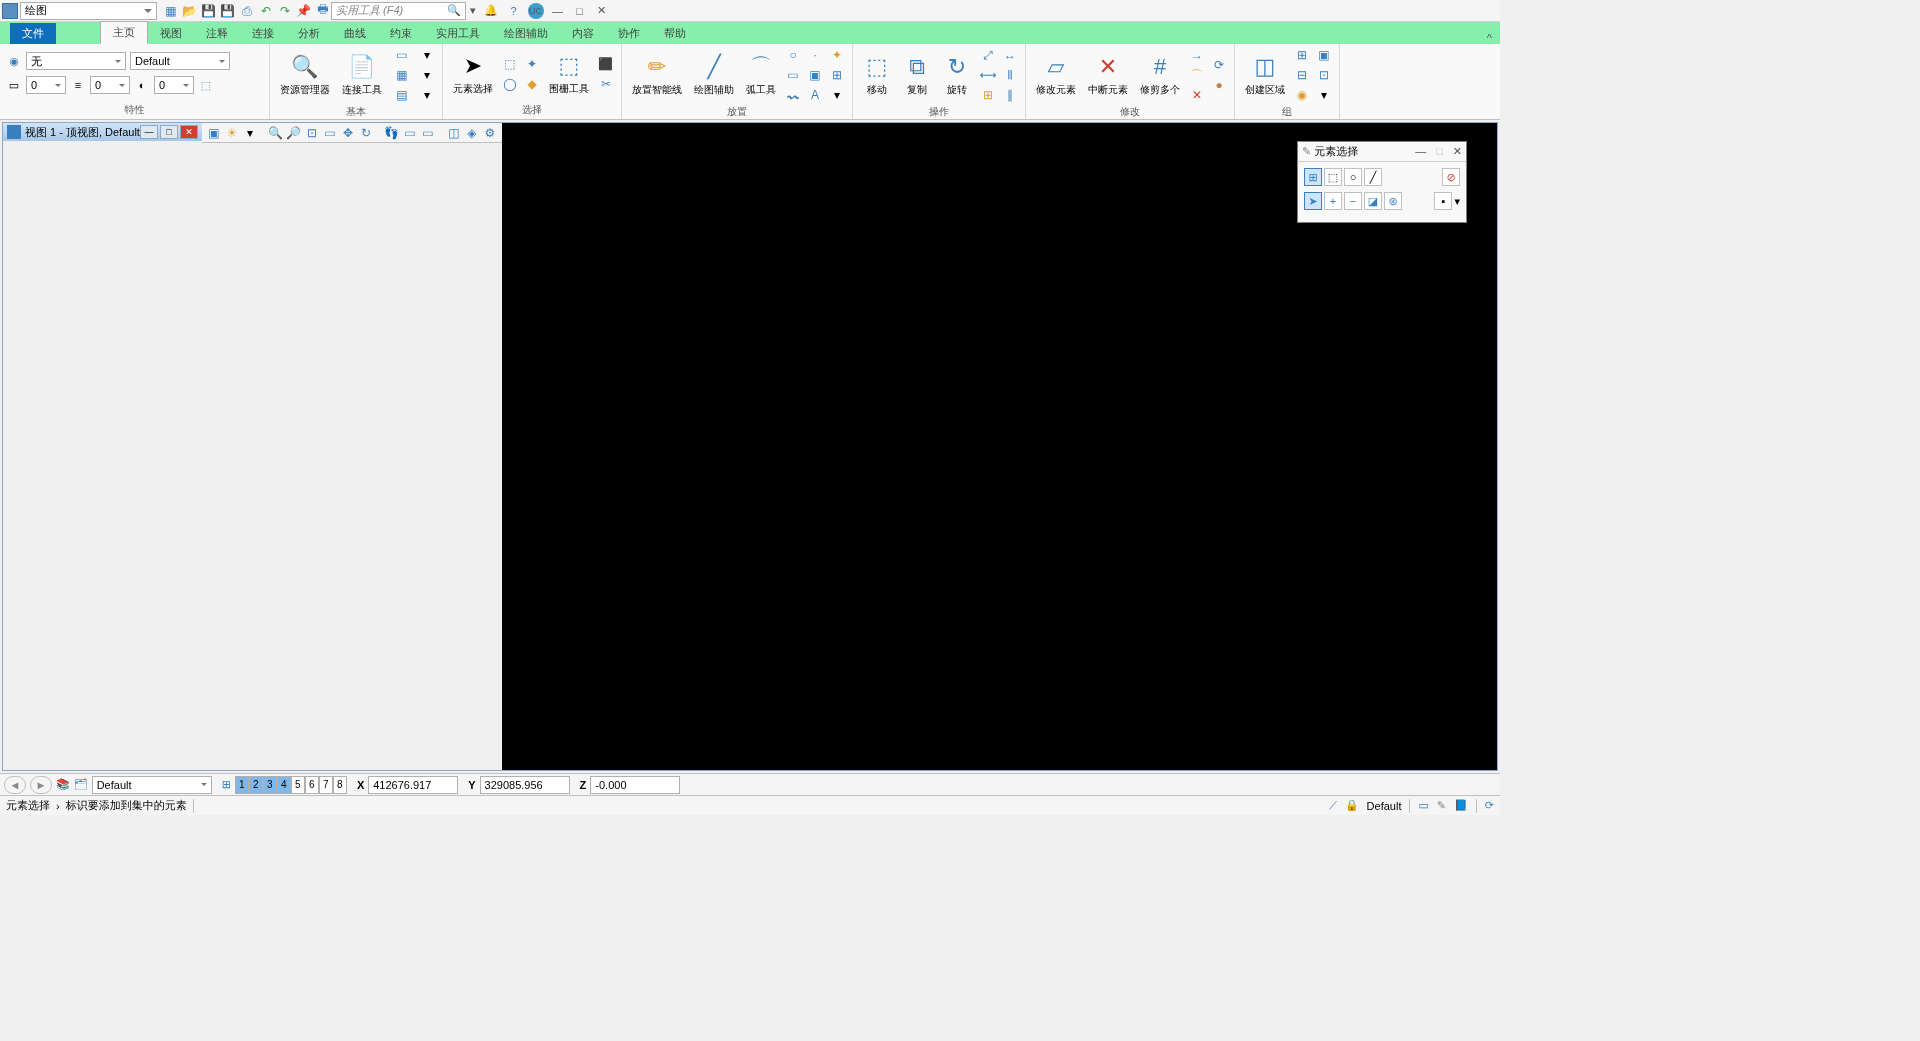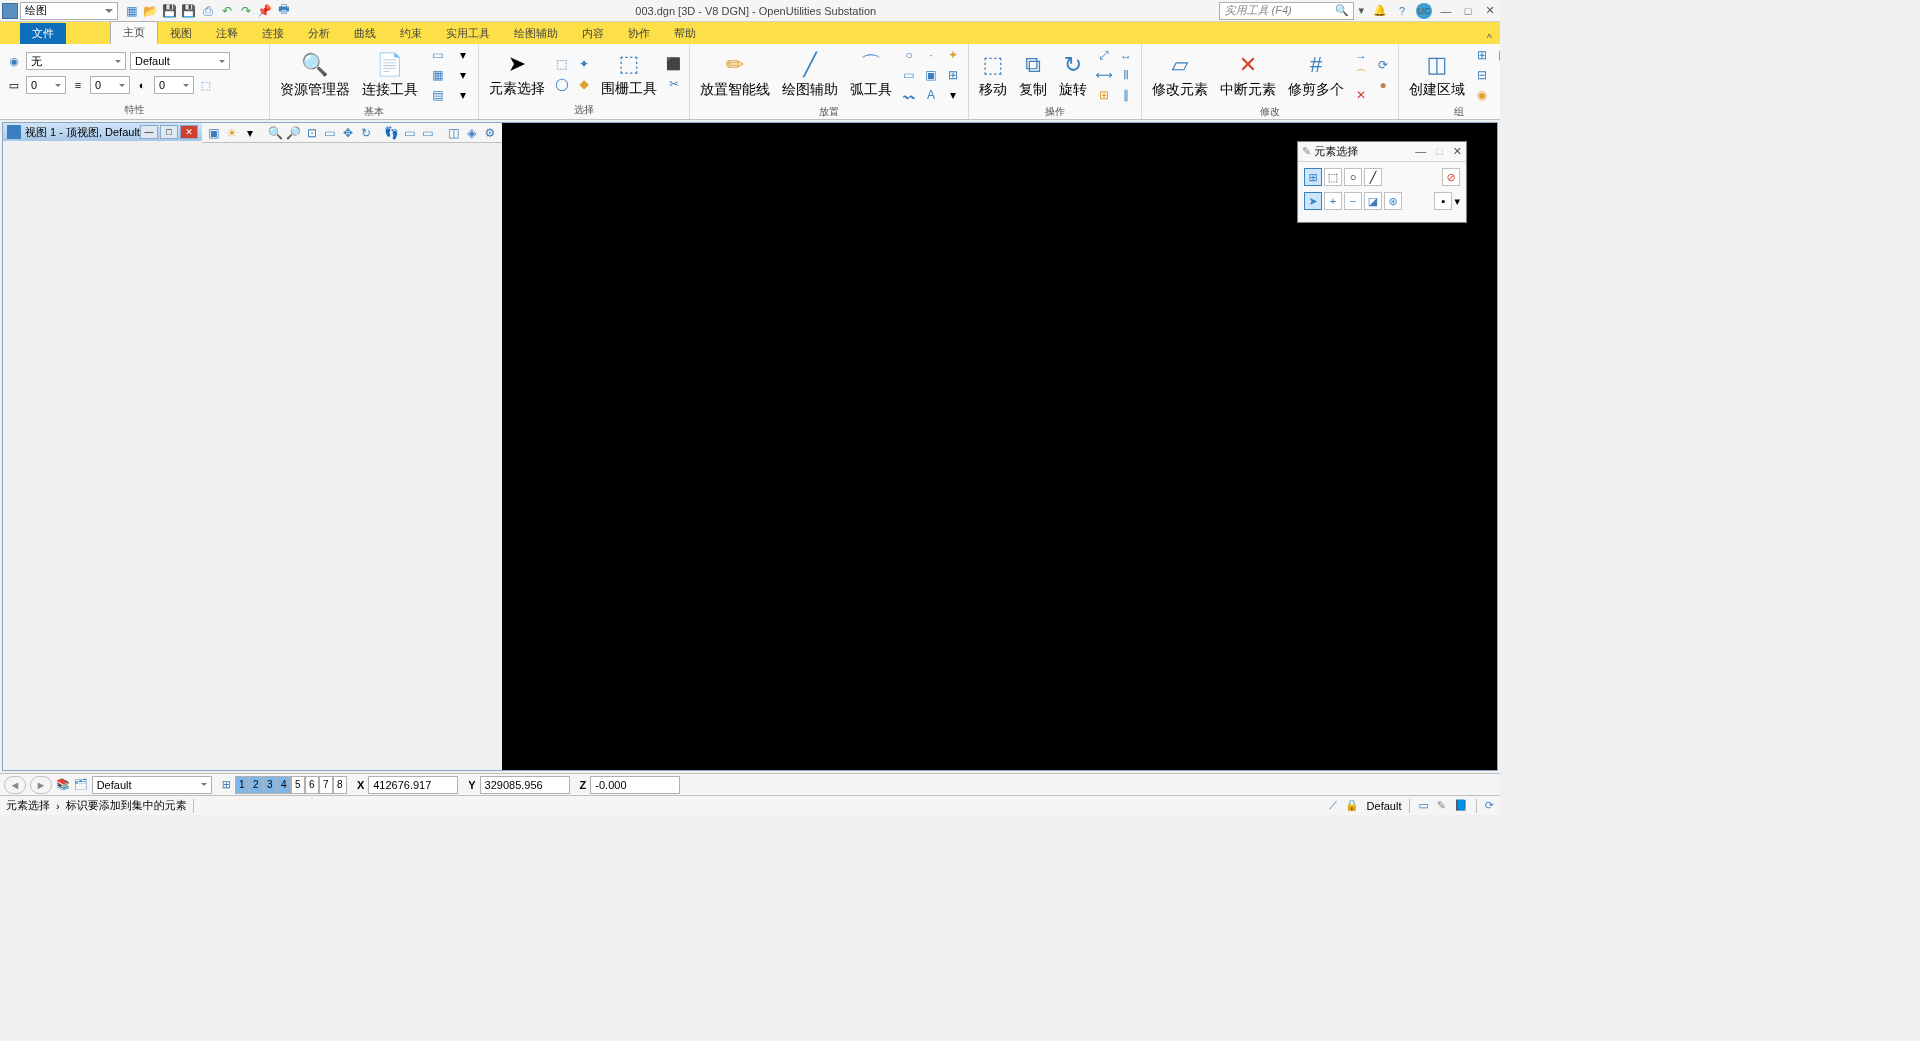--- a/index.html
+++ b/index.html
@@ -1,33 +1,33 @@
 <!DOCTYPE html>
 <html><head>
 <meta charset="utf-8">
 <style>
 * { box-sizing: border-box; margin: 0; padding: 0; font-family: "Microsoft YaHei", "Segoe UI", sans-serif; font-size: 11px; }
 body { width: 1500px; height: 815px; background: #f0f0f0; display: flex; flex-direction: column; overflow: hidden; }
 
 
 .title-bar { height: 22px; background: #f5f5f5; display: flex; align-items: center; padding: 0 2px; border-bottom: 1px solid #d0d0d0; }
 .app-icon { width: 16px; height: 16px; background: #5a8fc0; border: 1px solid #3a6fa0; }
-.workflow-drop { width: 98px; height: 18px; background: #fff; border: 1px solid #b0b0b0; margin-left: 2px; padding: 0 4px; display: flex; align-items: center; justify-content: space-between; }
+.workflow-drop { width: 137px; height: 18px; background: #fff; border: 1px solid #b0b0b0; margin-left: 2px; padding: 0 4px; display: flex; align-items: center; justify-content: space-between; }
 .workflow-drop .arrow { border-left: 4px solid transparent; border-right: 4px solid transparent; border-top: 4px solid #777; }
 .qat { display: flex; gap: 3px; margin-left: 6px; }
 .qat-icon { width: 16px; height: 16px; display: flex; align-items: center; justify-content: center; font-size: 12px; }
 .title-text { flex: 1; text-align: center; color: #444; }
 .search-box { width: 135px; height: 18px; background: #fff; border: 1px solid #b0b0b0; display: flex; align-items: center; padding: 0 4px; color: #888; font-style: italic; }
 .search-box .mag { margin-left: auto; color: #3a7fc0; font-style: normal; }
 .win-ctrls { display: flex; gap: 6px; margin-left: 8px; align-items: center; }
 .win-ctrls span { width: 16px; height: 16px; display: flex; align-items: center; justify-content: center; color: #555; }
 .user-badge { width: 18px; height: 18px; border-radius: 50%; background: #3a9fd0; color: #fff; display: flex; align-items: center; justify-content: center; font-size: 9px; }
 
 
-.ribbon-tabs { height: 22px; display: flex; align-items: flex-end; padding-left: 20px; background: #fde047; justify-content: space-between; }
+.ribbon-tabs { height: 22px; display: flex; align-items: flex-end; padding-left: 10px; background: #86efac; justify-content: space-between; }
 .tab { padding: 3px 12px; cursor: pointer; color: #444; }
 .tab.file { background: #0f6ebc; color: #fff; }
 .tab.active { border: 1px solid #b0b0b0; border-bottom: 1px solid #f9f9f9; background: #f9f9f9; margin-left: 44px; }
 .ribbon-collapse { margin-left: auto; margin-right: 8px; color: #555; }
 
 
 .ribbon { height: 76px; background: #f9f9f9; border-bottom: 1px solid #c0c0c0; display: flex; }
 .group { border-right: 1px solid #d8d8d8; padding: 2px 6px 0; display: flex; flex-direction: column; }
 .group-body { flex: 1; display: flex; align-items: center; gap: 4px; }
 .group-label { text-align: center; font-size: 10px; color: #555; padding: 1px 0 2px; }
@@ -35,21 +35,21 @@
 
 .prop-row { display: flex; gap: 4px; align-items: center; margin-bottom: 2px; }
 .prop-icon { width: 16px; height: 14px; display: flex; align-items: center; justify-content: center; }
 .prop-field { width: 100px; height: 18px; background: #fff; border: 1px solid #b0b0b0; display: flex; align-items: center; padding: 0 4px; justify-content: space-between; }
 .prop-field.small { width: 40px; }
 .prop-field .arrow { border-left: 3px solid transparent; border-right: 3px solid transparent; border-top: 3px solid #777; }
 
 
 .big-btn { display: flex; flex-direction: column; align-items: center; gap: 2px; padding: 2px 4px; cursor: pointer; }
 .big-btn .icon { width: 28px; height: 28px; display: flex; align-items: center; justify-content: center; font-size: 22px; }
-.big-btn .lbl { font-size: 14px; white-space: nowrap; font-family: Liberation Mono, monospace; }
+.big-btn .lbl { font-size: 10px; white-space: nowrap; font-family: Liberation Mono, monospace; }
 
 .small-btns { display: flex; flex-direction: column; gap: 2px; }
 .small-btn { width: 18px; height: 18px; display: flex; align-items: center; justify-content: center; font-size: 12px; cursor: pointer; }
 .small-btn.wide { width: 24px; }
 
 
 .view-window { flex: 1; display: flex; flex-direction: row; margin: 2px; border: 1px solid #8aa8c8; position: relative; }
 .view-title { height: 18px; background: linear-gradient(#d0e4f8, #a8c8e8); display: flex; align-items: center; padding: 0 4px; font-size: 10px; }
 .view-title .vicon { width: 14px; height: 14px; background: #3a7fc0; margin-right: 4px; }
 .view-title .vwin { margin-left: auto; display: flex; gap: 2px; }
@@ -99,21 +99,20 @@
     <span class="qat-icon" style="color:#3a7fc0;">▦</span>
     <span class="qat-icon" style="color:#e0a030;">📂</span>
     <span class="qat-icon">💾</span>
     <span class="qat-icon">💾</span>
     <span class="qat-icon" style="color:#3a7fc0;">⎙</span>
     <span class="qat-icon" style="color:#3a9f50;">↶</span>
     <span class="qat-icon" style="color:#3a9f50;">↷</span>
     <span class="qat-icon" style="color:#3a9f50;">📌</span>
     <span class="qat-icon" style="color:#3a7fc0;">🖶</span>
   </div>
-  <div class="title-text">003.dgn [3D - V8 DGN] - OpenUtilities Substation</div>
   <div class="search-box">
     <span>实用工具 (F4)</span>
     <span class="mag">🔍</span>
   </div>
   <span style="margin-left:4px;color:#555;">▾</span>
   <div class="win-ctrls">
     <span style="color:#3a7fc0;">🔔</span>
     <span style="color:#3a7fc0;">?</span>
     <span class="user-badge">UC</span>
     <span>—</span>

